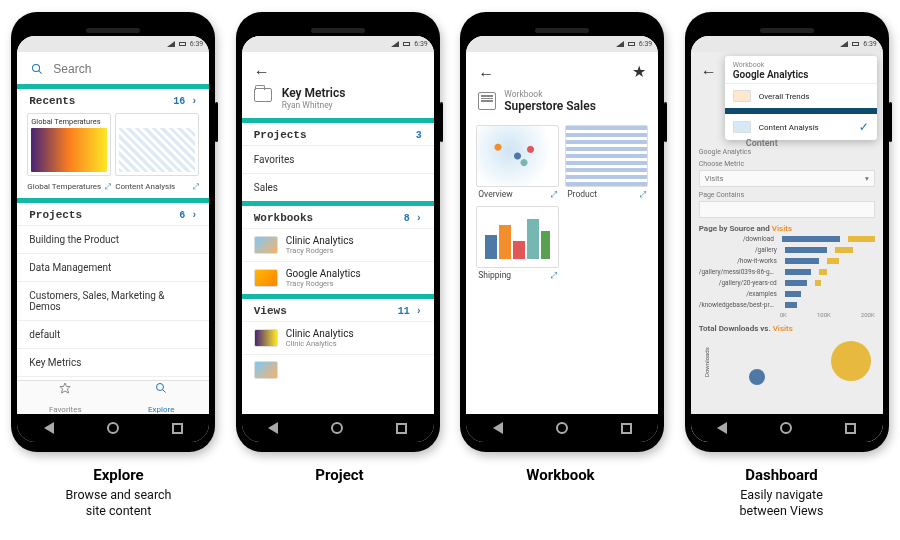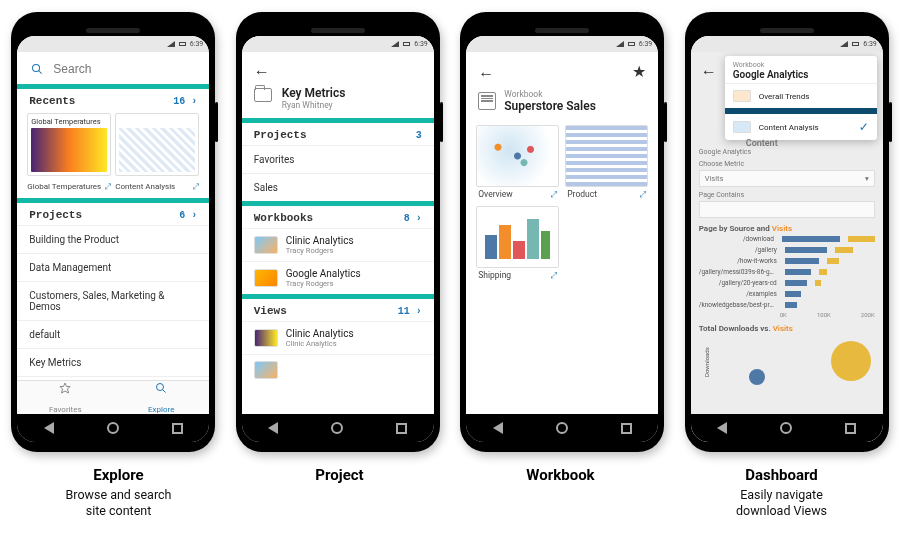--- a/index.html
+++ b/index.html
@@ -416,15 +416,15 @@
     <p><span>Browse and search</span><br><span>site content</span></p>
   </div>
   <div class="cap">
     <h4>Project</h4>
   </div>
   <div class="cap">
     <h4>Workbook</h4>
   </div>
   <div class="cap">
     <h4>Dashboard</h4>
-    <p><span>Easily navigate</span><br><span>download Views</span></p>
+    <p><span>Easily navigate</span><br><span>between Views</span></p>
   </div>
 </div>
 
 </body></html>

